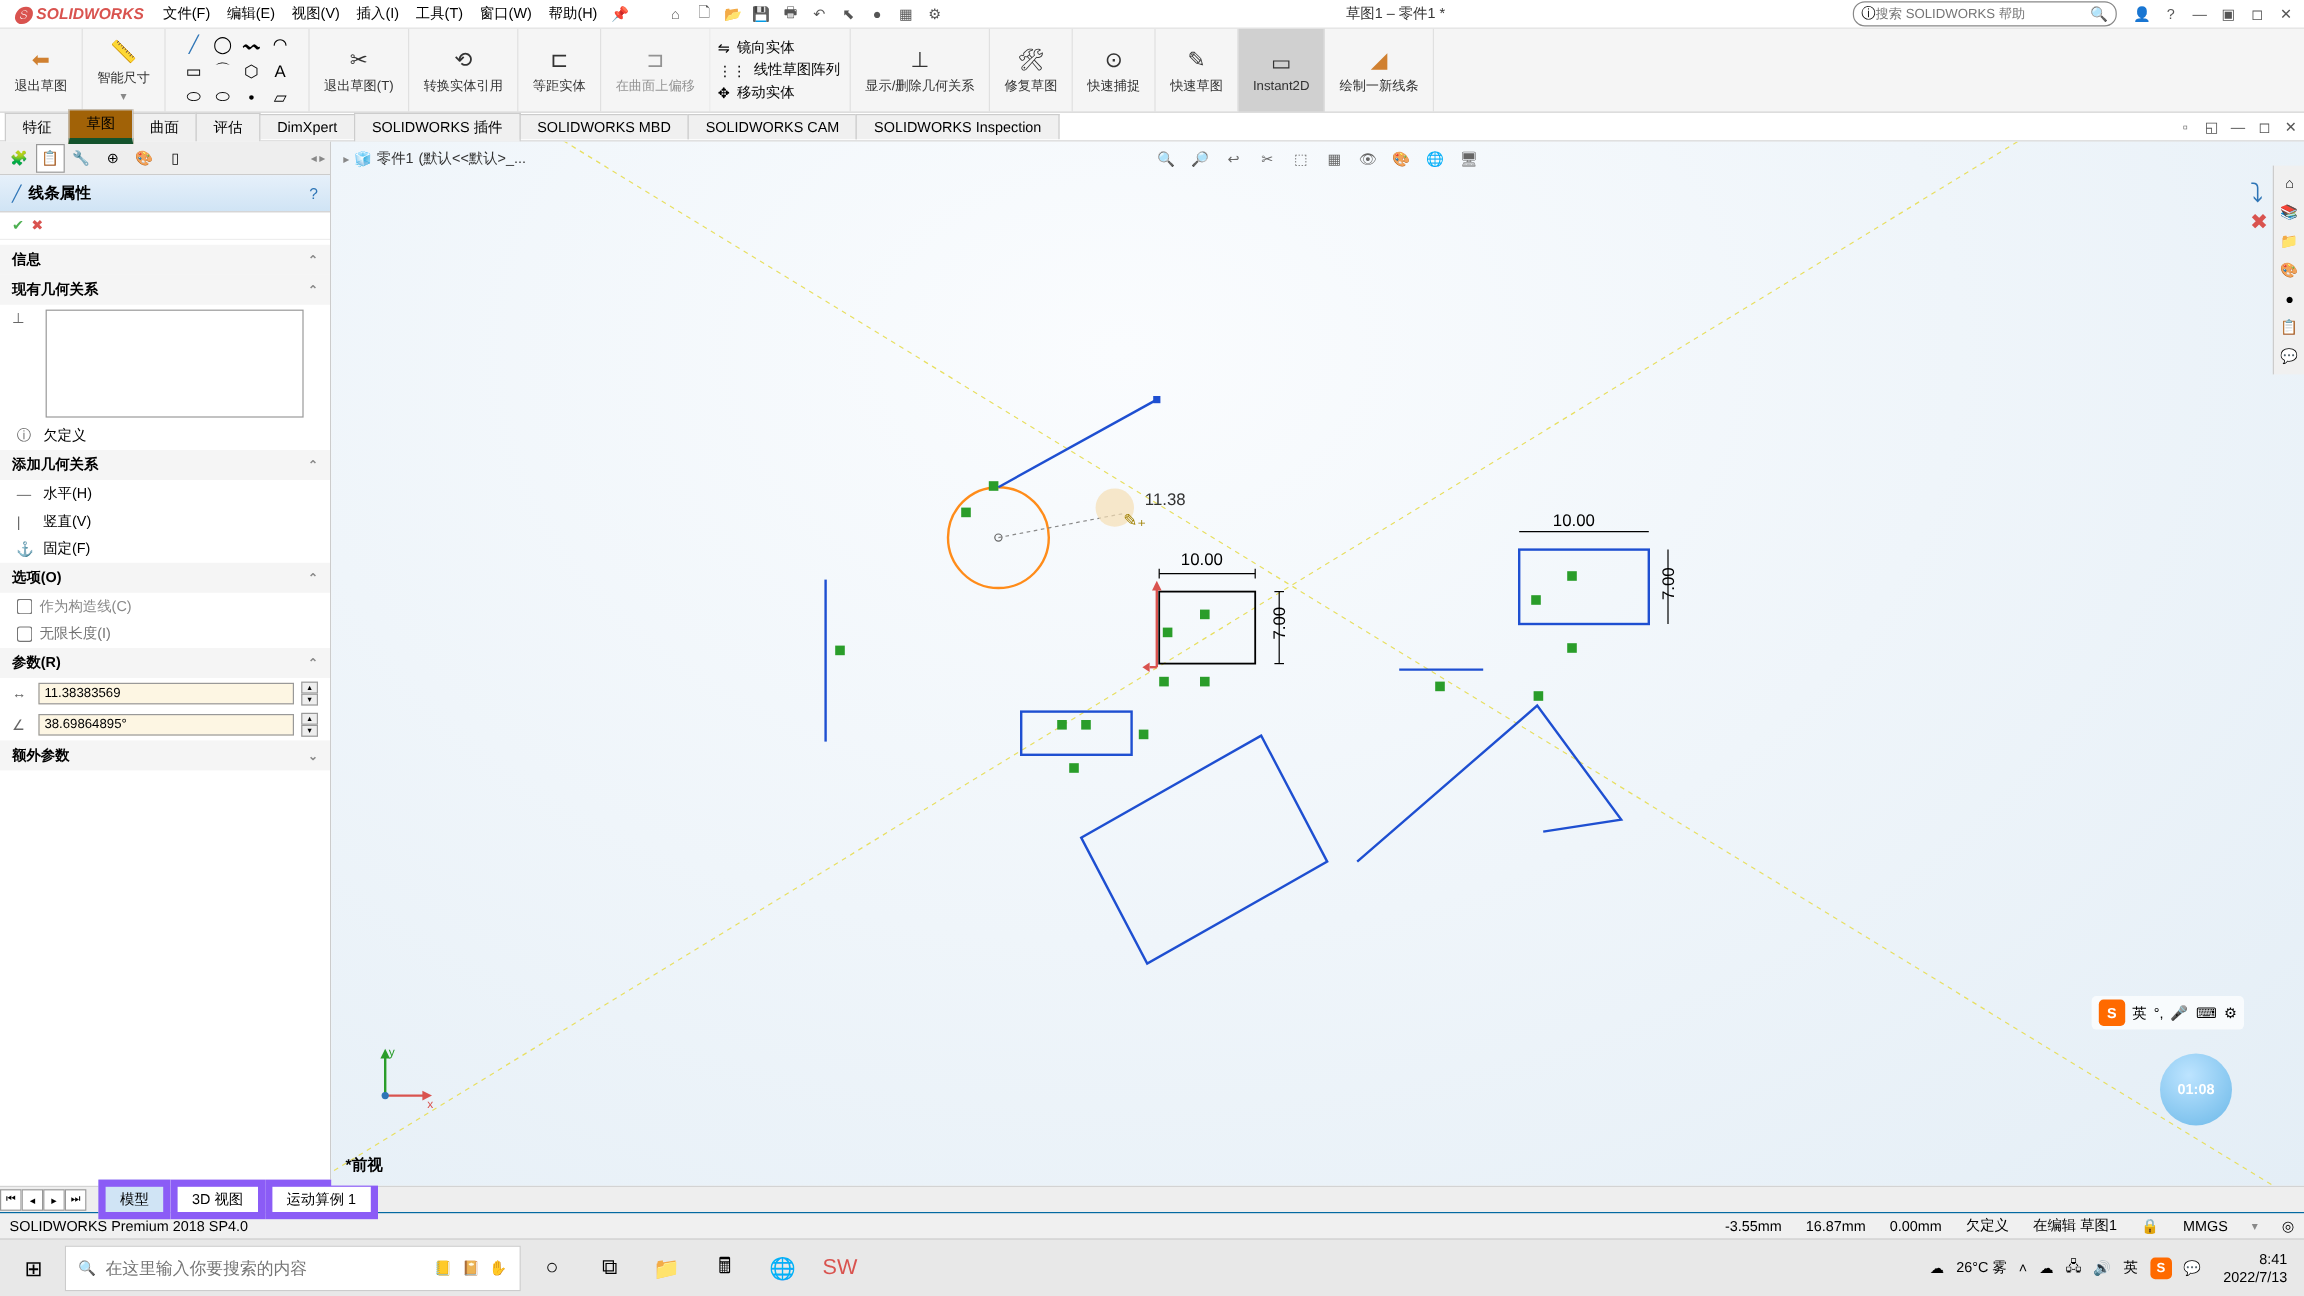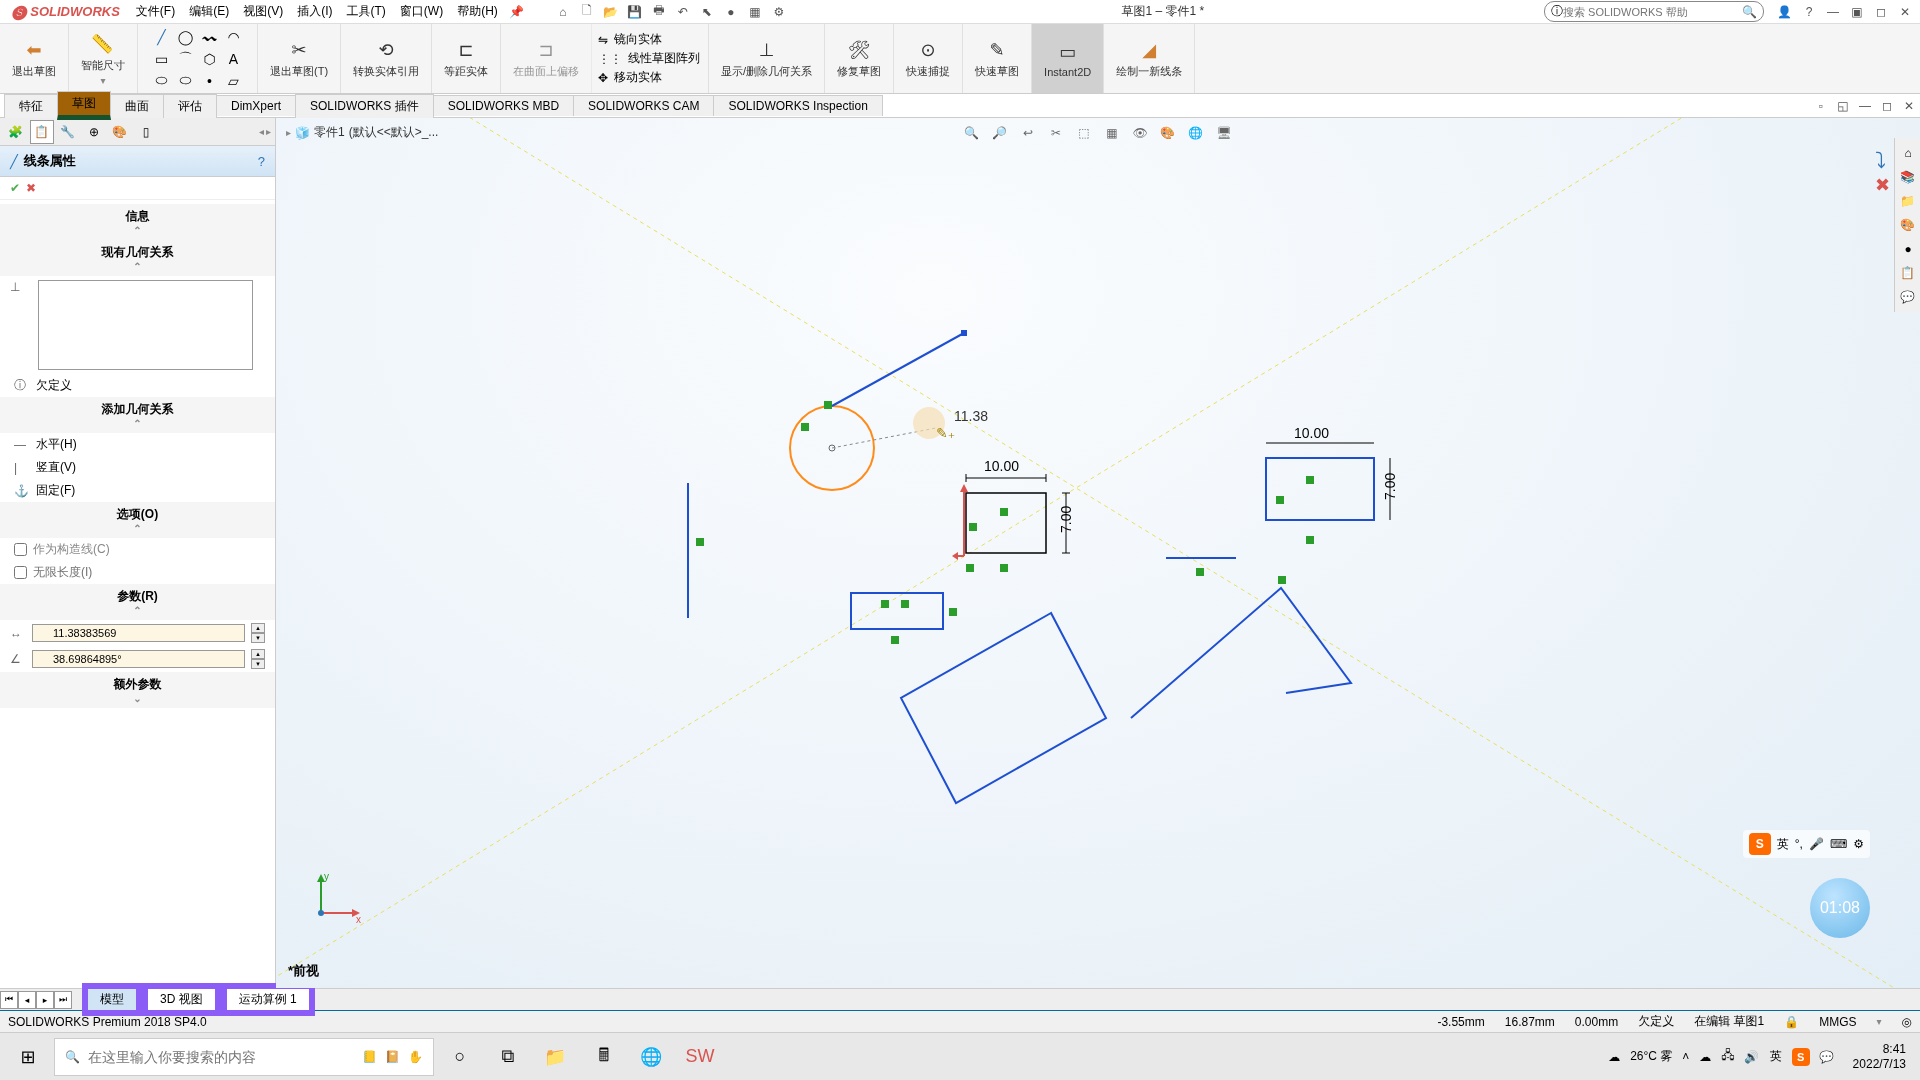--- a/index.html
+++ b/index.html
@@ -36,27 +36,27 @@
 
 
 .pm { width: 276px; background: #fff; border-right: 1px solid #ccc; display: flex; flex-direction: column; overflow: hidden; }
 .pm-tabs { height: 28px; background: #eee; display: flex; align-items: center; border-bottom: 1px solid #ccc; gap: 2px; padding: 0 4px; }
 .pm-tab-icon { width: 24px; height: 24px; display: flex; align-items: center; justify-content: center; cursor: pointer; border: 1px solid transparent; }
 .pm-tab-icon.active { background: #fff; border: 1px solid #999; }
 .pm-header { padding: 6px 10px; background: #5b9bd5; background: linear-gradient(#e6f0fa, #d0e4f5); border-bottom: 1px solid #ccc; display: flex; align-items: center; gap: 6px; font-size: 13px; }
 .pm-header-icon { color: #2e75b6; }
 .pm-ok-cancel { padding: 4px 10px; display: flex; gap: 6px; border-bottom: 1px solid #eee; }
 .pm-body { flex: 1; overflow-y: auto; padding: 4px 0; }
-.pm-section-title { font-weight: bold; padding: 4px 10px; background: #f5f5f5; display: flex; justify-content: space-between; align-items: center; font-size: 12px; flex-direction: column; }
+.pm-section-title { font-weight: bold; padding: 4px 10px; background: #f5f5f5; display: flex; justify-content: space-between; align-items: center; font-size: 12px; }
 .pm-infobox { background: #fff8d0; border: 1px solid #e0d080; margin: 4px 8px; padding: 6px; font-size: 11px; color: #7a6a00; }
 .pm-list { margin: 4px 12px; border: 1px solid #999; height: 90px; background: #fff; }
 .pm-row { display: flex; align-items: center; gap: 6px; padding: 3px 14px; font-size: 12px; cursor: pointer; }
 .pm-icon { width: 16px; color: #666; }
 .pm-input-row { display: flex; align-items: center; gap: 6px; padding: 3px 10px; }
-.pm-input { flex: 1; border: 1px solid #999; background: #fdf6e3; padding: 2px 20px; font-size: 11px; }
+.pm-input { flex: 1; border: 1px solid #999; background: #fdf6e3; padding: 2px 4px; font-size: 11px; }
 .spin { width: 14px; display: flex; flex-direction: column; }
 .spin-btn { height: 10px; border: 1px solid #999; background: #eee; font-size: 7px; text-align: center; cursor: pointer; }
 
 
 .gfx { flex: 1; position: relative; background: radial-gradient(ellipse at 40% 20%, #fafcfe 0%, #e4eef6 100%); overflow: hidden; }
 .breadcrumb { position: absolute; top: 6px; left: 10px; font-size: 12px; color: #333; display: flex; align-items: center; gap: 4px; }
 .hud { position: absolute; top: 4px; left: 50%; transform: translateX(-50%); display: flex; gap: 6px; }
 .hud-icon { width: 22px; height: 22px; display: flex; align-items: center; justify-content: center; cursor: pointer; color: #666; }
 .confirm-corner { position: absolute; top: 30px; right: 30px; }
 .sketch-svg { position: absolute; top: 0; left: 0; width: 100%; height: 100%; }
@@ -81,21 +81,21 @@
 .task-search { flex: 0 0 380px; height: 38px; border: 1px solid #ccc; background: #fff; display: flex; align-items: center; padding: 0 10px; gap: 8px; }
 .task-search input { border: none; outline: none; flex: 1; font-size: 14px; }
 .task-icon { width: 44px; height: 40px; display: flex; align-items: center; justify-content: center; font-size: 18px; cursor: pointer; }
 .tray { margin-left: auto; display: flex; align-items: center; gap: 10px; font-size: 12px; }
 .clock { text-align: right; line-height: 1.2; padding: 0 8px; }
 
 .chevron { font-size: 10px; color: #888; }
 
 .triad { position: absolute; left: 30px; bottom: 60px; }
 
-.recording-badge { position: absolute; right: 50px; bottom: 50px; width: 60px; height: 60px; border-radius: 50%; background: radial-gradient(circle at 40% 30%, #bde4ff, #6bb8e8); display: flex; align-items: center; justify-content: center; color: #fff; font-size: 16px; font-weight: normal; }
+.recording-badge { position: absolute; right: 60px; bottom: 50px; width: 60px; height: 60px; border-radius: 50%; background: radial-gradient(circle at 40% 30%, #bde4ff, #6bb8e8); display: flex; align-items: center; justify-content: center; color: #fff; font-size: 12px; font-weight: bold; }
 
 .ime-badge { position: absolute; right: 50px; bottom: 130px; display: flex; align-items: center; gap: 6px; background: rgba(255,255,255,0.7); padding: 3px 6px; border-radius: 4px; }
 .ime-s { width: 22px; height: 22px; background: #ff6a00; color: #fff; border-radius: 4px; display: flex; align-items: center; justify-content: center; font-weight: bold; }
 </style>
 </head>
 <body>
 
 <div class="menubar">
   <div class="logo">
     <span class="logo-icon">🅢</span>

